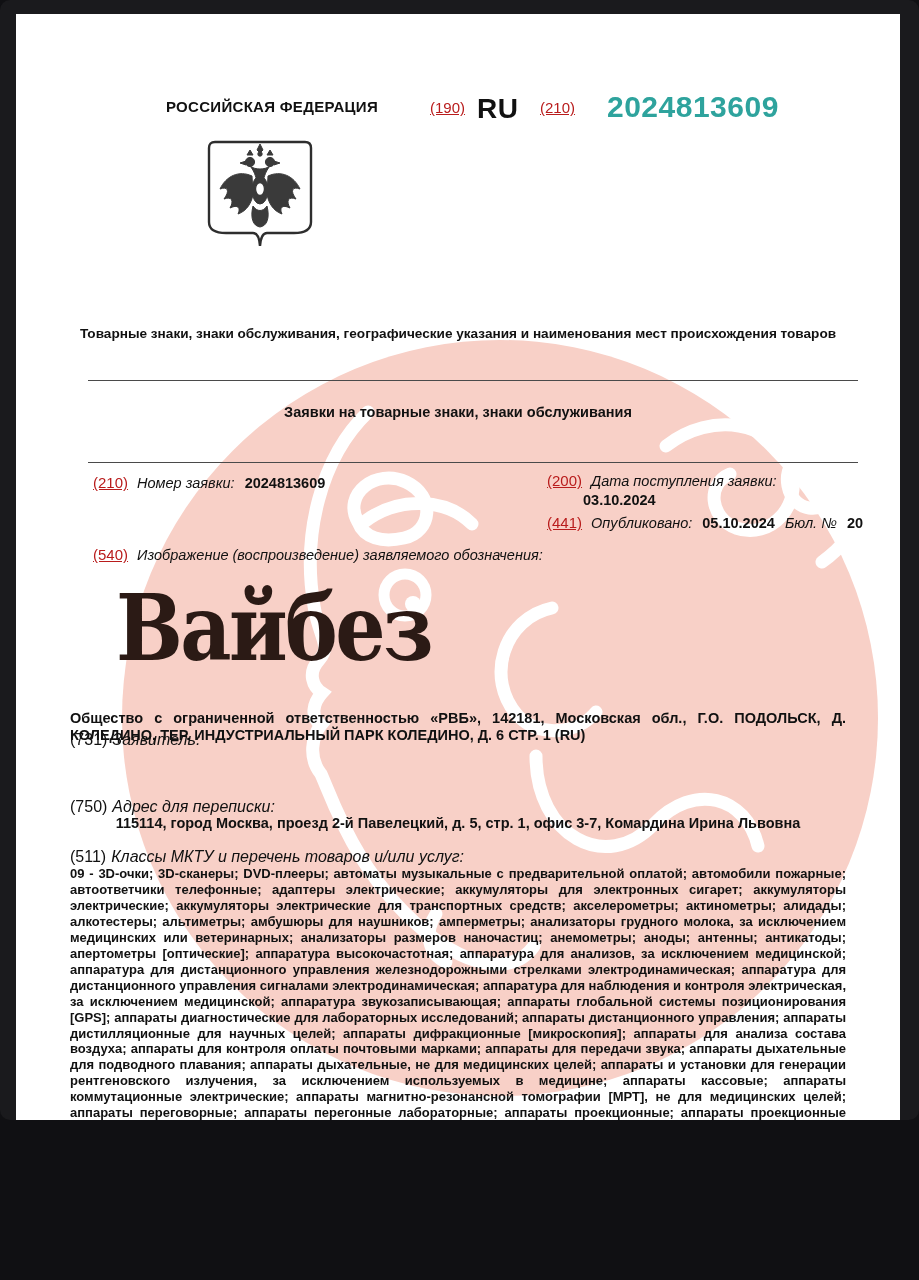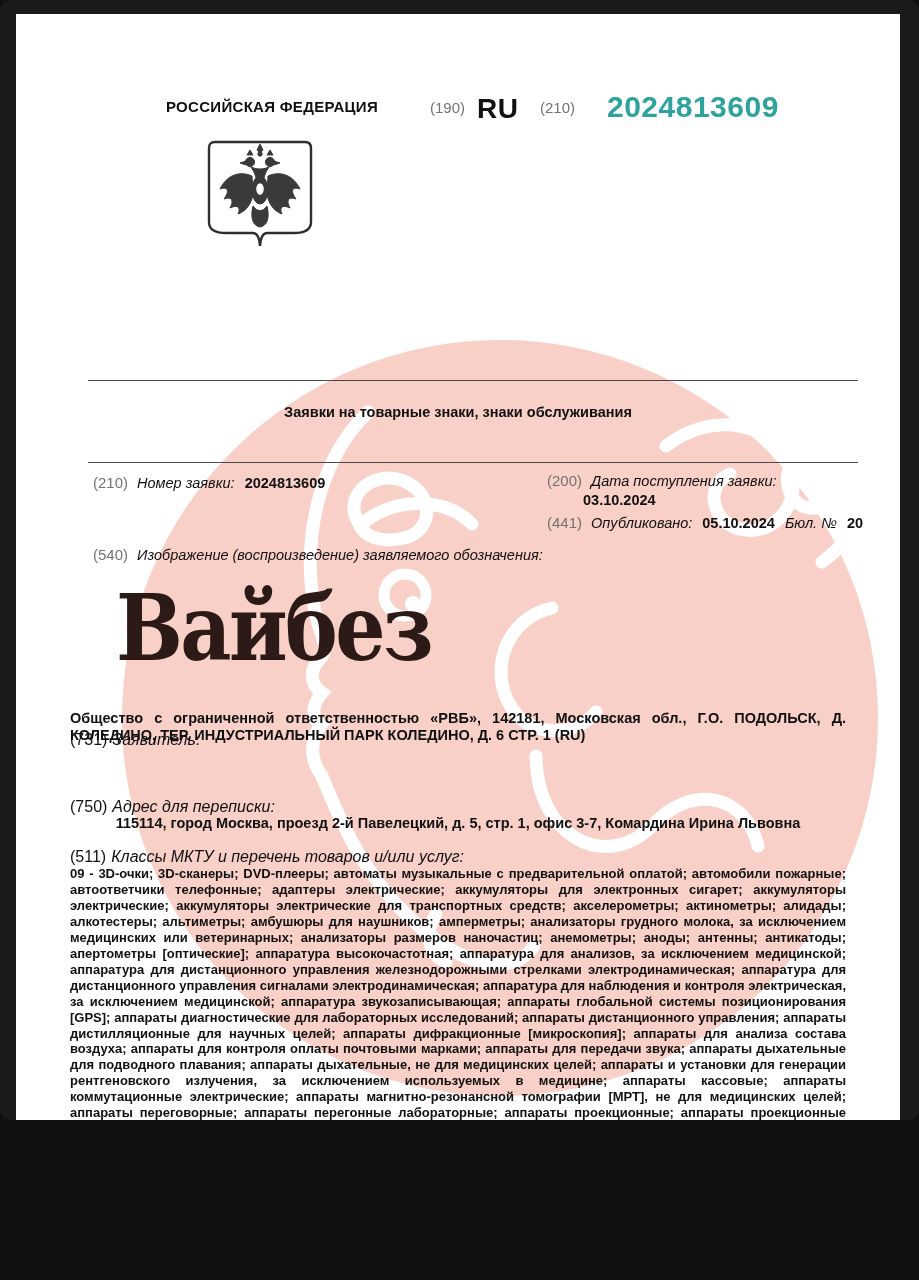--- a/index.html
+++ b/index.html
@@ -3,21 +3,21 @@
 <meta charset="utf-8">
 <style>
   html,body{margin:0;padding:0;}
   body{width:919px;height:1280px;background:#101013;font-family:"Liberation Sans",sans-serif;}
   .frame{position:relative;width:919px;height:1120px;background:#1a1a1d;border-radius:10px;overflow:hidden;}
   .page{position:absolute;left:16px;top:14px;width:884px;height:1251px;background:#ffffff;overflow:hidden;color:#111;}
   .abs{position:absolute;}
   .center{text-align:center;}
   .rule{position:absolute;left:72px;width:770px;height:0;border-top:1.6px solid #4a4a4a;}
   .country{font-size:15px;font-weight:bold;letter-spacing:.3px;}
-  .code{font-size:15px;color:#737373;}
+  .code{font-size:15px;color:#b91c1c;text-decoration:underline;}
   .ru-code{font-size:28px;font-weight:bold;letter-spacing:.5px;}
   .appnum{font-size:30px;font-weight:bold;letter-spacing:.5px;}
   .agency{font-size:15px;font-weight:bold;line-height:20px;letter-spacing:.2px;}
   .category{font-size:13.6px;font-weight:bold;}
   .section-t{font-size:14.5px;font-weight:bold;}
   .frow{font-size:14.5px;white-space:nowrap;}
   .frow .code{margin-right:5px;}
   .frow .lbl{font-style:italic;margin-right:6px;}
   .frow .val{font-weight:bold;}
   .mark{font-family:"DejaVu Serif",serif;font-weight:bold;font-size:92px;line-height:1;color:#2b1a15;letter-spacing:-3px;transform:scaleX(.86);transform-origin:left top;white-space:nowrap;}
@@ -88,20 +88,21 @@
 
         <path d="M46,66 C43,78 46,86 53,87 C60,86 63,78 60,66 C56,72 50,72 46,66 Z"></path>
 
         <circle cx="30" cy="62" r="2.4"></circle>
         <circle cx="76" cy="62" r="2.4"></circle>
       </g>
       <ellipse cx="53" cy="49" rx="4.5" ry="6.5" fill="#ffffff" stroke="#3a3a3a" stroke-width="1.4"></ellipse>
     </svg>
 
 
+    <div class="abs category center" style="left:30px;top:312px;width:824px;">Товарные знаки, знаки обслуживания, географические указания и наименования мест происхождения товаров</div>
 
     <div class="rule" style="top:366px;"></div>
     <div class="abs section-t center" style="left:30px;top:390px;width:824px;">Заявки на товарные знаки, знаки обслуживания</div>
     <div class="rule" style="top:448px;"></div>
 
     <div class="abs frow" style="left:77px;top:460px;">
       <span class="code">(210)</span>
       <span class="lbl">Номер заявки:</span>
       <span class="val">2024813609</span>
     </div>

